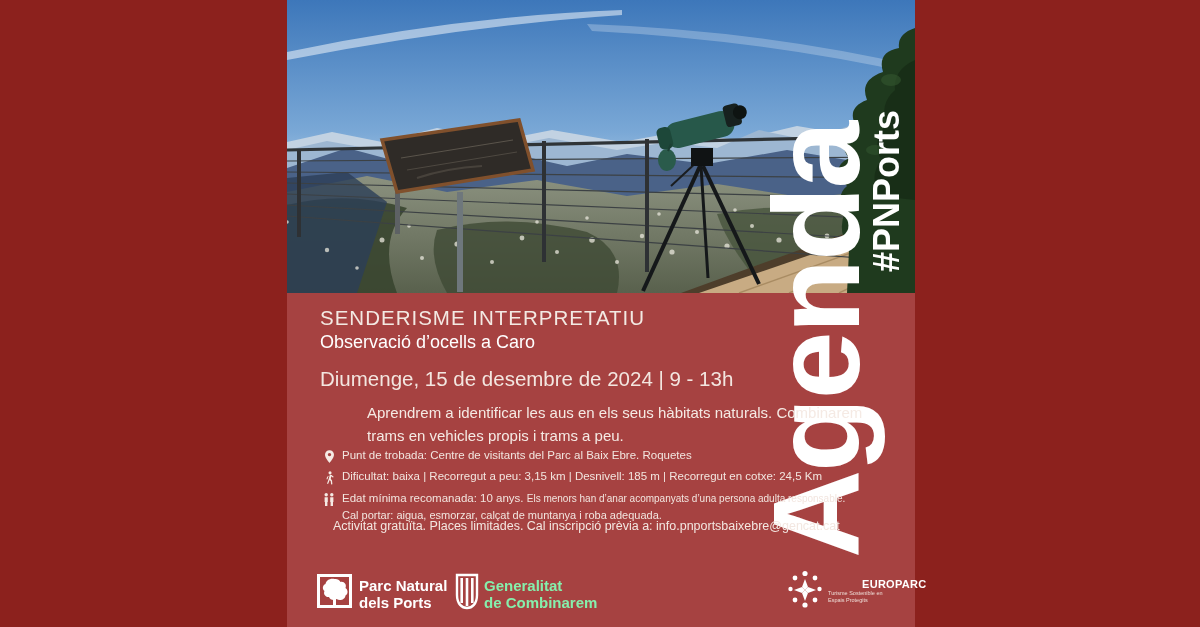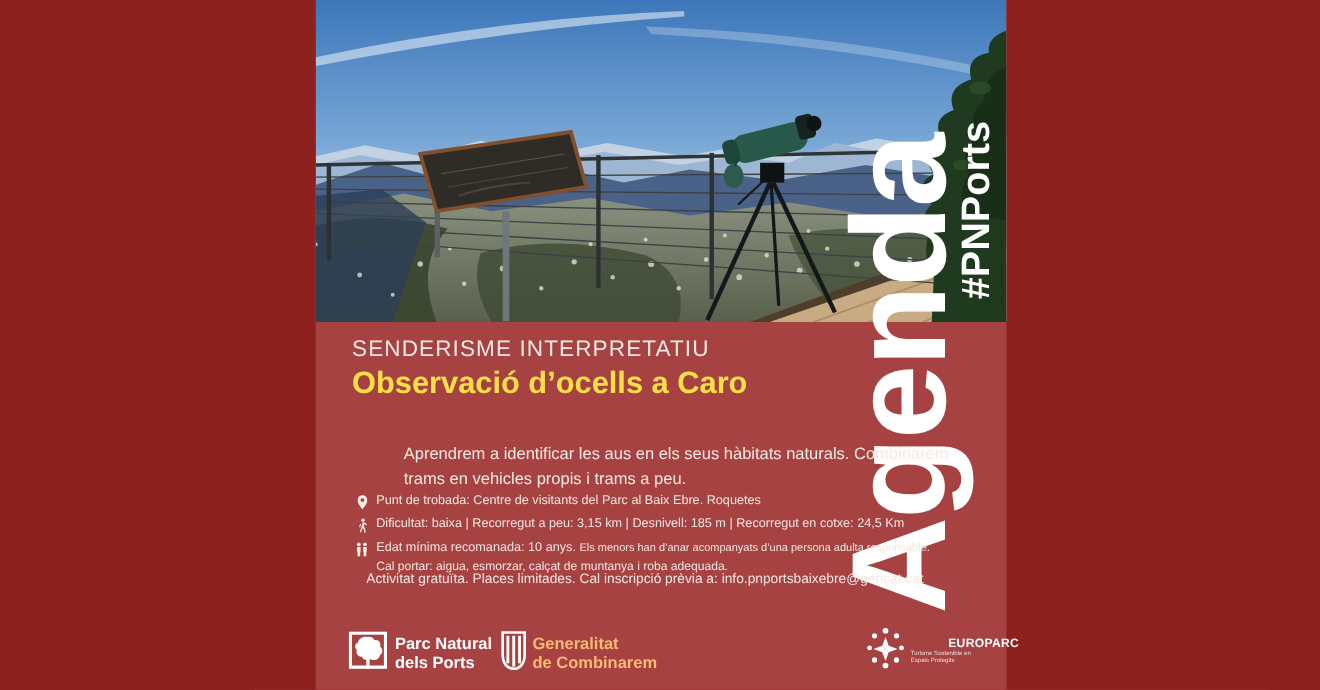--- a/index.html
+++ b/index.html
@@ -34,21 +34,21 @@
     line-height:40px; white-space:nowrap;
   }
 
   
   .category {
     position:absolute; left:33px; top:306px;
     font-size:20.5px; letter-spacing:1px; color:#f3e9e3; white-space:nowrap;
   }
   .title {
     position:absolute; left:33px; top:332px;
-    font-size:28px; font-weight:bold; color:#fde047; white-space:nowrap;
+    font-size:18px; font-weight:normal; color:#ffffff; white-space:nowrap;
   }
   .schedule {
     position:absolute; left:33px; top:367px;
     font-size:20.5px; font-weight:400; color:#f3e6e0; white-space:nowrap;
   }
   .desc {
     position:absolute; left:33px; top:402px;
     font-size:15px; line-height:1.5; color:#f5eae4;
   }
   .desc div { white-space:nowrap;margin-left:47px; }
@@ -62,21 +62,21 @@
 
   .registration {
     position:absolute; left:46px; top:519px;
     font-size:12.5px; color:#f3e7e1; white-space:nowrap;
   }
 
   
   .logo-parc-icon   { position:absolute; left:30px;  top:574px; }
   .logo-parc-text   { position:absolute; left:72px;  top:577px; font-size:15px; font-weight:bold; color:#ffffff; line-height:1.15; }
   .logo-gen-icon    { position:absolute; left:168px; top:573px; }
-  .logo-gen-text    { position:absolute; left:197px; top:577px; font-size:15px; font-weight:bold; color:#fdba74; line-height:1.15; }
+  .logo-gen-text    { position:absolute; left:197px; top:577px; font-size:15px; font-weight:bold; color:#86efac; line-height:1.15; }
   .logo-europarc    { position:absolute; left:500px; top:569px; display:flex; align-items:center; }
   .logo-europarc-text { margin-left:5px; }
   .europarc-name    { font-size:11px; font-weight:bold; color:#ffffff; letter-spacing:.3px;padding-left:34px; }
   .europarc-sub     { font-size:5.5px; line-height:1.25; color:#eedcd6; }
 </style>
 </head>
 <body>
 
 <div class="stage">
   <div class="square">
@@ -195,20 +195,21 @@
           <ellipse cx="588" cy="150" rx="9" ry="5" fill="#33572f" opacity="0.5"></ellipse>
         </g>
       </svg>
     </div>
 
     <div class="agenda-vert">Agenda</div>
     <div class="hashtag-vert">#PNPorts</div>
 
     <div class="category">SENDERISME INTERPRETATIU</div>
     <div class="title">Observació d’ocells a Caro</div>
+    <div class="schedule">Diumenge, 15 de desembre de 2024 | 9 - 13h</div>
 
     <div class="desc">
       <div>Aprendrem a identificar les aus en els seus hàbitats naturals. Combinarem</div>
       <div>trams en vehicles propis i trams a peu.</div>
     </div>
 
     <div class="details">
       <div class="detail-row">
         <span class="detail-icon">
           <svg width="9" height="13" viewBox="0 0 10 14">

